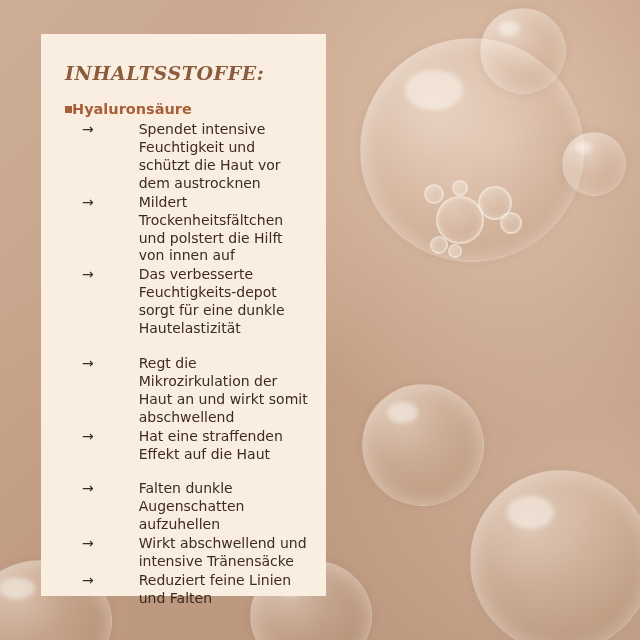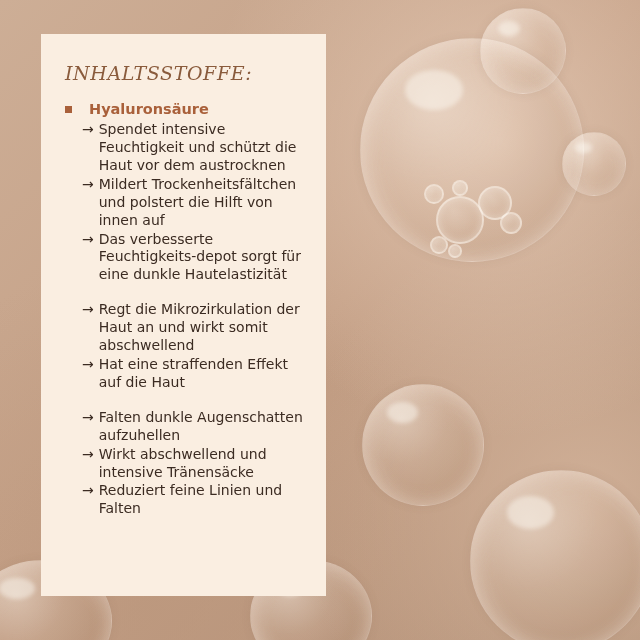--- a/index.html
+++ b/index.html
@@ -68,28 +68,28 @@
     box-sizing: border-box;
     padding: 28px 18px 10px 24px;
   }
   .card-title {
     font-family: "DejaVu Serif", serif;
     font-style: italic;
     font-size: 19px;
     letter-spacing: 0.6px;
     color: #8a5b3c;
     margin: 0 0 16px 0;
-    font-weight: 400;
+    font-weight: 700;
   }
   .group { margin-bottom: 17px; }
   .group:last-child { margin-bottom: 0; }
   .group-head {
     display: flex;
     align-items: flex-start;
-    gap: 17px;
+    gap: 0;
     margin-bottom: 3px;
   }
   .sq {
     width: 7px;
     height: 7px;
     background: #a9603a;
     margin-top: 6px;
     flex: 0 0 auto;
   }
   .group-name {
@@ -111,21 +111,21 @@
     line-height: 1.28;
     color: #3b2b22;
     margin-bottom: 1px;
   }
   .arrow {
     flex: 0 0 auto;
     color: #3b2b22;
     font-size: 14px;
     line-height: 1.28;
   }
-  .ptext { flex: 1 1 auto; }
+  .ptext { flex: 1 1 auto; margin-left: 40px; }
 </style>
 </head>
 <body>
 
 <div id="canvas">
 
   <div class="bg-grad"></div>
 
   <div class="bubble" style="left:360px; top:38px; width:222px; height:222px;"></div>
   <div class="bubble" style="left:480px; top:8px; width:84px; height:84px;"></div>

